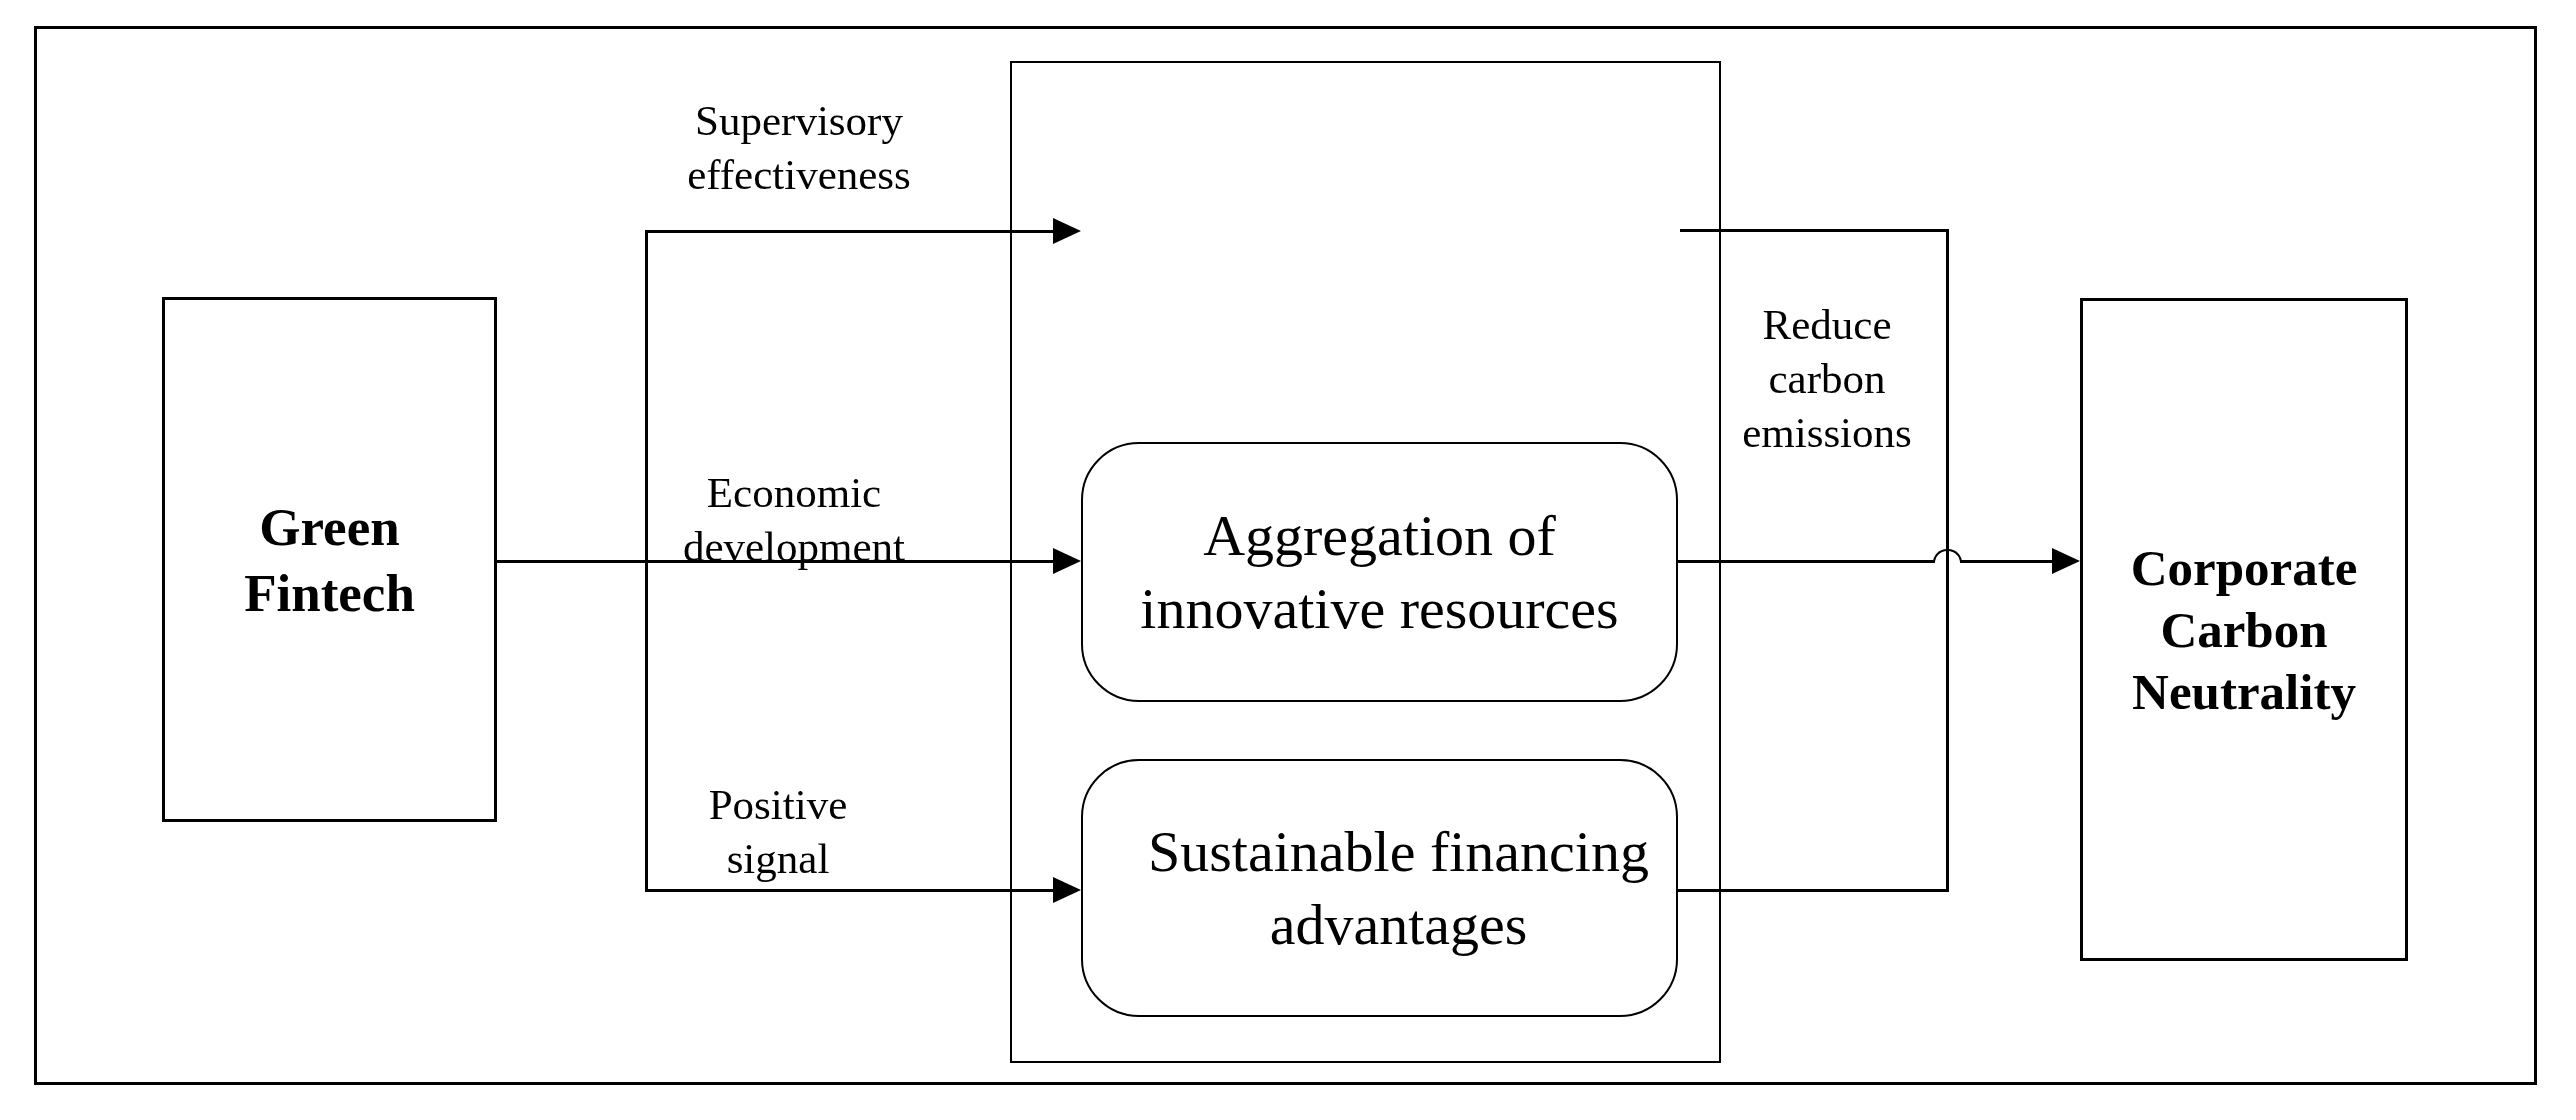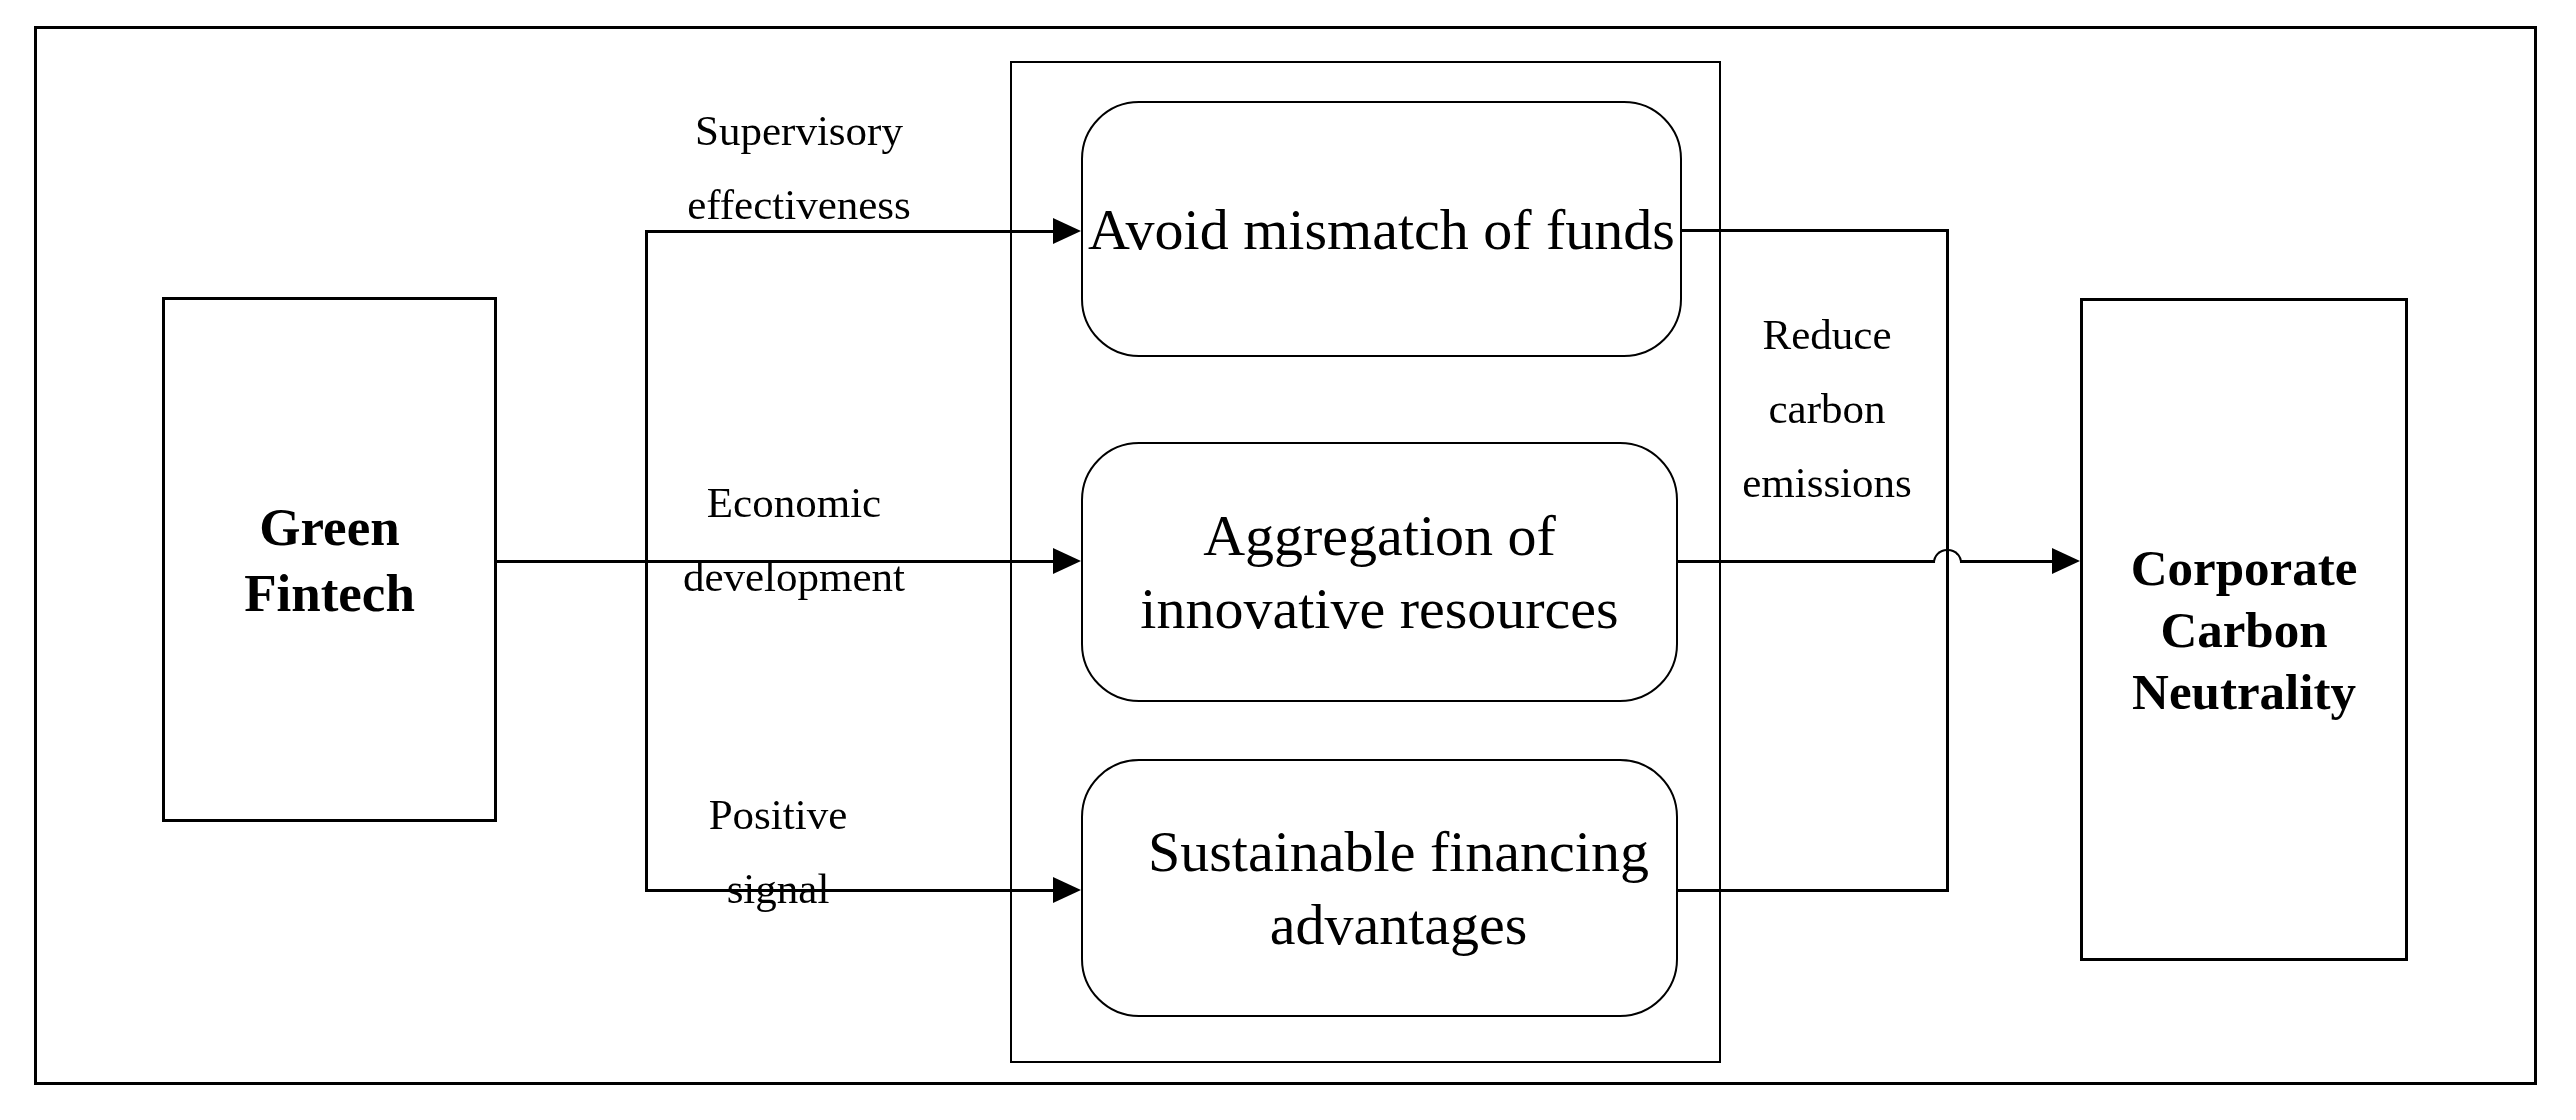--- a/index.html
+++ b/index.html
@@ -74,41 +74,40 @@
   .hop {
     left: 1933px; top: 549px; width: 29px; height: 14px;
     border: 2.8px solid #000; border-bottom: none;
     border-radius: 14px 14px 0 0;
     background: transparent;
   }
 
   
   .flow-label {
     text-align: center; white-space: pre-line;
-    font-size: 43px; line-height: 74px;
+    font-size: 43px; line-height: 54px;
   }
   .lbl-supervisory { left: 658px;  top: 94px; width: 282px; }
   .lbl-economic    { left: 653px;  top: 419px; width: 282px; margin-top: 47px; }
   .lbl-positive    { left: 637px;  top: 778px; width: 282px; }
   .lbl-reduce      { left: 1705px; top: 256px; width: 244px; margin-top: 42px; }
   .lbl-increase    { left: 1718px; top: 620px; width: 244px; }
 </style>
 </head>
 <body>
 
 <div class="canvas">
 
   <div class="abs outer-frame"></div>
 
   <div class="abs node endpoint source-node">Green
 Fintech</div>
 
   <div class="abs group-frame"></div>
 
-  <div class="abs node mech mech-1">Avoid mismatch of funds</div>
   <div class="abs node mech mech-2">Aggregation of
 innovative resources</div>
   <div class="abs node mech mech-3">Sustainable financing
 advantages</div>
 
   <div class="abs node endpoint target-node">Corporate
 Carbon
 Neutrality</div>
 
   <div class="abs vline line-branch-vertical"></div>

